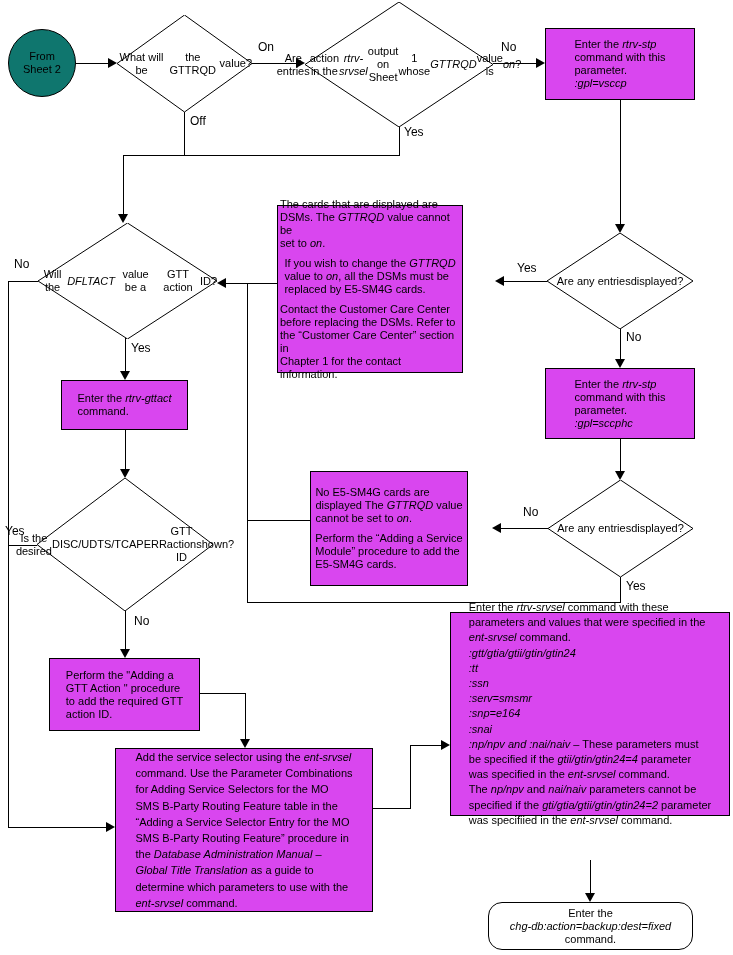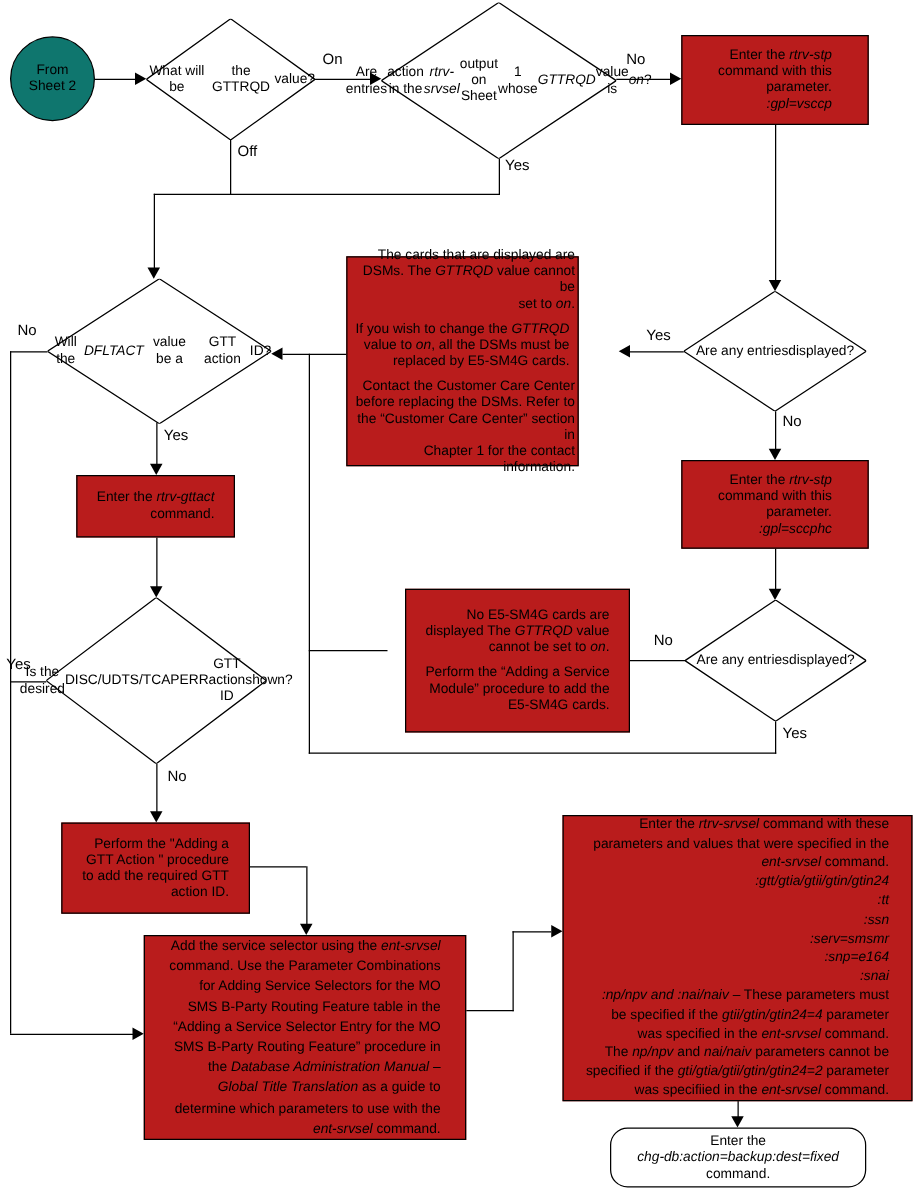--- a/index.html
+++ b/index.html
@@ -3,22 +3,22 @@
 <meta charset="utf-8">
 <style>
   html,body{margin:0;padding:0;background:#fff;}
   .canvas{
     position:relative;width:733px;height:955px;background:#fff;
     font-family:"Liberation Sans","DejaVu Sans",sans-serif;color:#000;
     overflow:hidden;
   }
   
   .node{position:absolute;box-sizing:border-box;}
-  .box{border:1px solid #000;background:#b91c1c;display:flex;align-items:center;justify-content:center;
-       text-align:right;font-size:11px;line-height:13px;padding:2px;}
+  .box{border:1px solid #000;background:#d946ef;display:flex;align-items:center;justify-content:center;
+       text-align:left;font-size:11px;line-height:13px;padding:2px;}
   .roundbox{border:1px solid #000;border-radius:14px;background:#fff;display:flex;align-items:center;
        justify-content:center;text-align:center;font-size:11px;line-height:13px;}
   .circle{border:1px solid #000;border-radius:50%;background:#0f766e;display:flex;align-items:center;
        justify-content:center;text-align:center;font-size:11px;line-height:13px;}
   .diamond{position:absolute;}
   .diamond svg{position:absolute;left:0;top:0;width:100%;height:100%;display:block;}
   .dtext{position:absolute;left:0;top:0;right:0;bottom:0;display:flex;align-items:center;
        justify-content:center;text-align:center;font-size:11px;line-height:13px;}
   .para{margin:0 0 7px 0;}
   .para:last-child{margin:0;}
@@ -192,21 +192,21 @@
   </div>
 
   <div class="node box" style="left:545px;top:368px;width:150px;height:71px">
     <div><span>Enter the </span><span style="font-style: italic;">rtrv-stp</span><br><span>command with this</span><br><span>parameter.</span><br><span style="font-style: italic;">:gpl=sccphc</span></div>
   </div>
 
   <div class="node box" style="left:61px;top:380px;width:127px;height:50px">
     <div><span>Enter the </span><span style="font-style: italic;">rtrv-gttact</span><br><span>command.</span></div>
   </div>
 
-  <div class="node box" style="left:324px;top:471px;width:180px;height:115px;flex-direction:column">
+  <div class="node box" style="left:310px;top:471px;width:158px;height:115px;flex-direction:column">
     <div class="para"><span>No E5-SM4G cards are</span><br><span>displayed The  </span><span style="font-style: italic;">GTTRQD</span><span> value</span><br><span>cannot be set to </span><span style="font-style: italic;">on</span><span>.</span></div>
     <div class="para"><span>Perform the “Adding a Service</span><br><span>Module” procedure to add the</span><br><span>E5-SM4G cards.</span></div>
   </div>
 
   <div class="diamond" style="left:548px;top:480px;width:145px;height:97px">
     <svg viewBox="0 0 100 100" preserveAspectRatio="none">
         <polygon points="50,0 100,50 50,100 0,50" fill="#fff" stroke="#000" stroke-width="1" vector-effect="non-scaling-stroke"></polygon>
       </svg>
     <div class="dtext">
         <span>Are any entries</span>
@@ -231,21 +231,21 @@
   </div>
 
   <div class="node box" style="left:49px;top:658px;width:151px;height:73px">
     <div><span>Perform the "Adding a</span><br><span>GTT Action " procedure</span><br><span>to add the required GTT</span><br><span>action ID.</span></div>
   </div>
 
   <div class="node box selectortext" style="left:115px;top:748px;width:258px;height:164px">
     <div><span>Add the service selector using the </span><span style="font-style: italic;">ent-srvsel</span><br><span>command. Use the Parameter Combinations</span><br><span>for Adding Service Selectors for the MO</span><br><span>SMS B-Party Routing Feature table in the</span><br><span>“Adding a Service Selector Entry for the MO</span><br><span>SMS B-Party Routing Feature” procedure in</span><br><span>the </span><span style="font-style: italic;">Database Administration Manual –</span><br><span style="font-style: italic;">Global Title Translation</span><span> as a guide to</span><br><span>determine which parameters to use with the</span><br><span style="font-style: italic;">ent-srvsel</span><span> command.</span></div>
   </div>
 
-  <div class="node box smalltext" style="left:450px;top:652px;width:280px;height:229px">
+  <div class="node box smalltext" style="left:450px;top:612px;width:280px;height:204px">
     <div><span>Enter the </span><span style="font-style: italic;">rtrv-srvsel</span><span>  command with these</span><br><span>parameters and values that were specified in the</span><br><span style="font-style: italic;">ent-srvsel</span><span> command.</span><br><span style="font-style: italic;">:gtt/gtia/gtii/gtin/gtin24</span><br><span style="font-style: italic;">:tt</span><br><span style="font-style: italic;">:ssn</span><br><span style="font-style: italic;">:serv=smsmr</span><br><span style="font-style: italic;">:snp=e164</span><br><span style="font-style: italic;">:snai</span><br><span style="font-style: italic;">:np/npv and :nai/naiv</span><span> – These parameters must</span><br><span>be specified if the </span><span style="font-style: italic;">gtii/gtin/gtin24=4</span><span> parameter</span><br><span>was specified in the </span><span style="font-style: italic;">ent-srvsel</span><span> command.</span><br><span>The </span><span style="font-style: italic;">np/npv</span><span> and </span><span style="font-style: italic;">nai/naiv</span><span> parameters cannot be</span><br><span>specified if the </span><span style="font-style: italic;">gti/gtia/gtii/gtin/gtin24=2</span><span> parameter</span><br><span>was specifiied in the  </span><span style="font-style: italic;">ent-srvsel</span><span> command.</span></div>
   </div>
 
   <div class="node roundbox" style="left:488px;top:902px;width:205px;height:48px">
     <div><span>Enter the</span><br><span style="font-style: italic;">chg-db:action=backup:dest=fixed</span><br><span>command.</span></div>
   </div>
 
 </div>
 
 </body></html>

